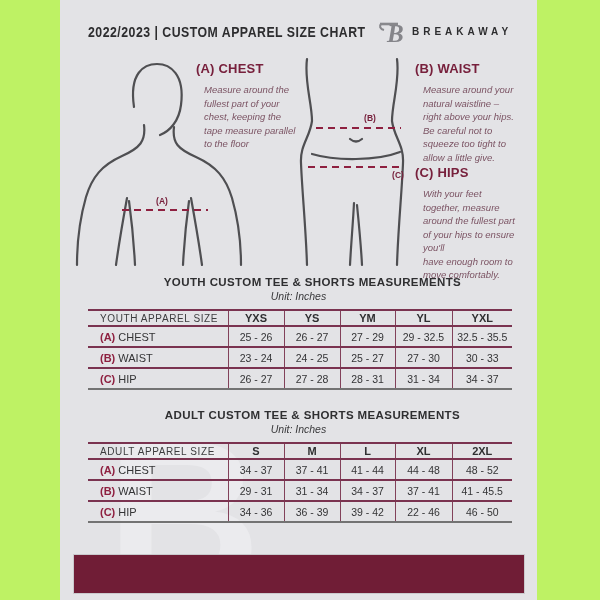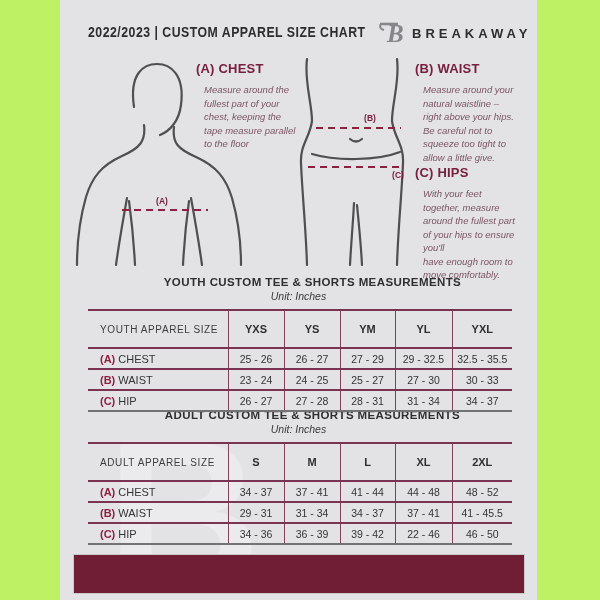--- a/index.html
+++ b/index.html
@@ -5,21 +5,21 @@
   html,body{margin:0;padding:0;background:#000;}
   .stage{position:relative;width:600px;height:600px;background:#bef264;overflow:hidden;
          font-family:"Liberation Sans",sans-serif;}
   .card{position:absolute;left:60px;top:0;width:477px;height:600px;background:#e3e3e6;}
 
   
   .hdr-title{position:absolute;left:28px;top:23px;font-size:15px;font-weight:bold;
              letter-spacing:.6px;color:#2d2d2f;transform:scaleX(.82);transform-origin:left top;
              white-space:nowrap;}
   .logo{position:absolute;left:318px;top:14px;width:32px;height:34px;}
-  .brand{position:absolute;left:352px;top:26px;font-size:13px;font-weight:bold;
+  .brand{position:absolute;left:352px;top:26px;font-size:10px;font-weight:bold;
          letter-spacing:4px;color:#2d2d2f;white-space:nowrap;}
 
   
   .diagram-svg{position:absolute;left:0;top:55px;width:477px;height:215px;}
   .fig{fill:none;stroke:#4f4f52;stroke-width:2.2;stroke-linecap:round;}
   .dash{stroke:#8e2040;stroke-width:2.2;stroke-dasharray:7 5;}
   .meas-label{position:absolute;font-size:8.5px;font-weight:bold;color:#77203c;
               width:24px;text-align:center;}
   .inst{position:absolute;}
   .inst h3{margin:0;font-size:13px;font-weight:bold;color:#77203c;letter-spacing:.2px;}
@@ -33,21 +33,21 @@
             font-style:italic;color:#39393b;}
 
   
   .tbl{position:absolute;left:28px;width:424px;border-collapse:collapse;table-layout:fixed;
        z-index:2;}
   .tbl td{border-left:1.5px solid #82415a;border-top:2px solid #7a3350;padding:0;
           vertical-align:middle;}
   .tbl td:first-child{border-left:none;}
   .tbl tr:last-child td{border-bottom:2px solid #737373;}
   .tbl tr{height:21px;}
-  .tbl tr.hdr{height:38px;}
+  .tbl tr.hdr{height:16px;}
   .size-hd{font-size:11px;font-weight:bold;text-align:center;color:#2f2f31;}
   .apparel-hd{font-size:10px;letter-spacing:.6px;color:#3c3c3e;padding-left:12px !important;}
   .row-label{font-size:11px;color:#343436;padding-left:12px !important;}
   .row-label .pfx{font-weight:bold;color:#8e2040;margin-right:3px;}
   .val{font-size:10.5px;text-align:center;color:#343436;}
 
   
   .watermark{position:absolute;left:46px;top:408px;font-size:215px;line-height:1;
              font-weight:bold;color:#ebebee;z-index:1;user-select:none;}
   .footer-bar{position:absolute;left:13px;top:554px;width:450px;height:38px;

